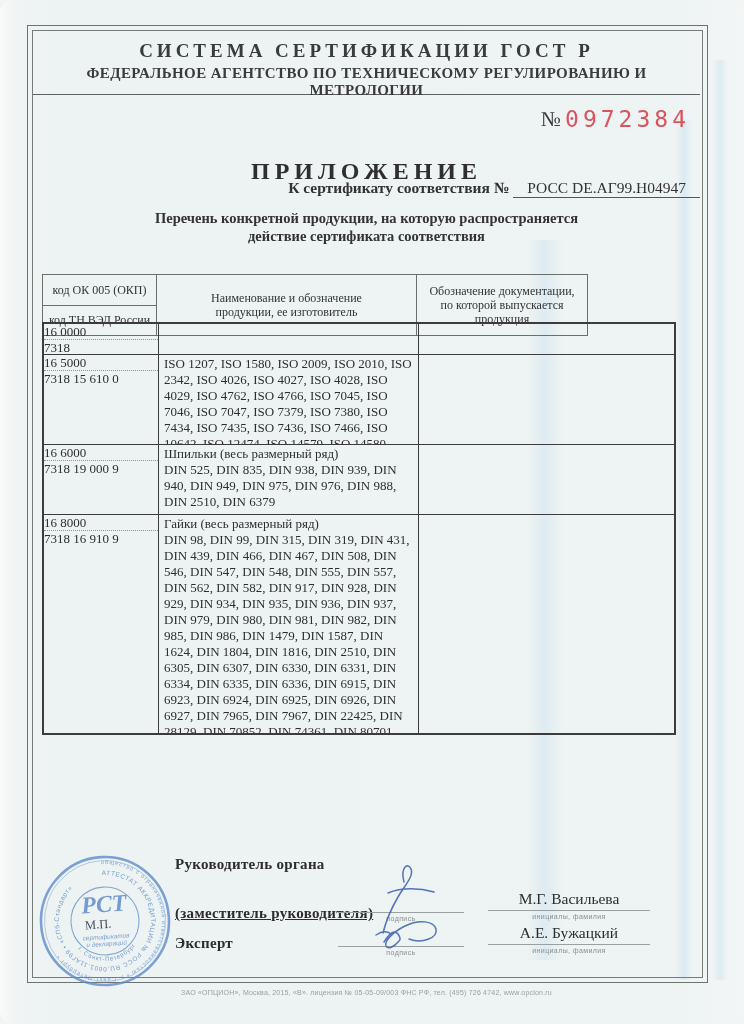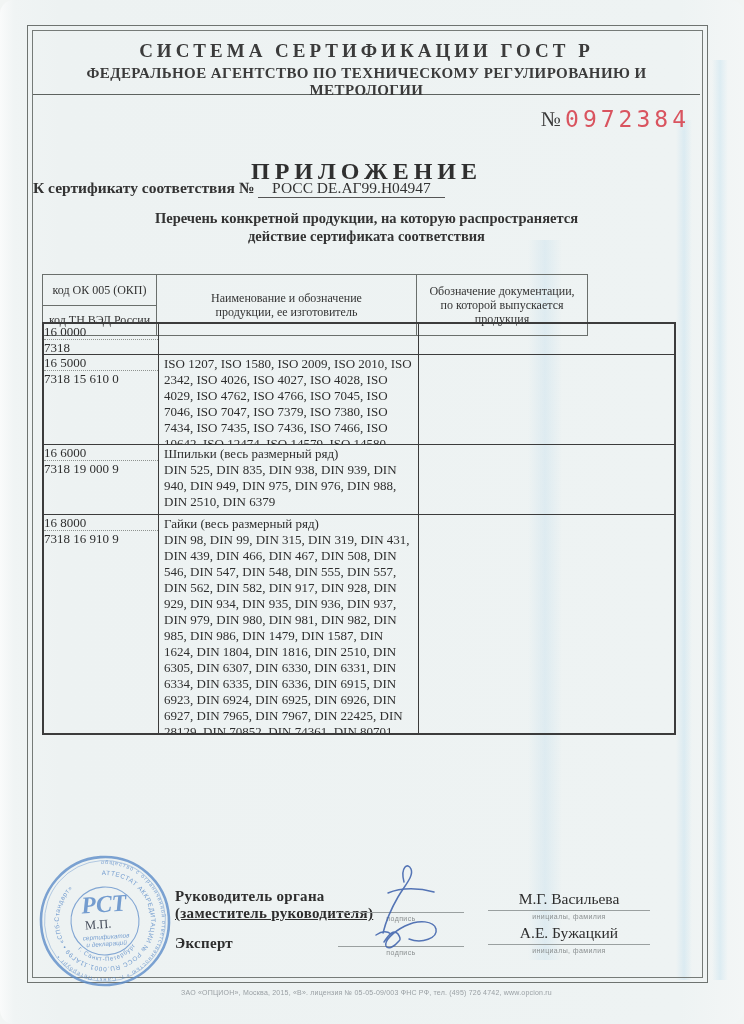--- a/index.html
+++ b/index.html
@@ -16,21 +16,21 @@
 
   .hdr-box{position:absolute;left:33px;top:31px;width:667px;height:63px;border-bottom:1.5px solid #5d625f;text-align:center;}
   .hdr1{margin-top:9px;font-size:19px;font-weight:bold;letter-spacing:4px;color:#3b3b3b;}
   .hdr2{margin-top:3px;font-size:15px;font-weight:bold;letter-spacing:.4px;color:#3b3b3b;}
 
   .docnum{position:absolute;left:400px;top:106px;width:290px;text-align:right;white-space:nowrap;}
   .docnum .no{font-size:21px;color:#3a3a3a;}
   .docnum .val{font-family:"DejaVu Sans Mono",monospace;font-size:23px;letter-spacing:4px;color:#d9545f;vertical-align:-1px;}
 
   .title{position:absolute;left:33px;top:158px;width:667px;text-align:center;font-size:24px;font-weight:bold;letter-spacing:5px;color:#2f2f2f;}
-  .certline{position:absolute;left:33px;top:179px;width:667px;text-align:left;font-size:15.5px;font-weight:bold;color:#333;}
+  .certline{position:absolute;left:33px;top:179px;width:667px;text-align:right;font-size:15.5px;font-weight:bold;color:#333;}
   .certline .certval{font-weight:normal;border-bottom:1px solid #555;padding:0 14px 1px 14px;}
   .subtitle{position:absolute;left:33px;width:667px;text-align:center;font-size:14.5px;font-weight:bold;color:#333;}
   .st1{top:210px;} .st2{top:228px;}
 
   
   .thead{position:absolute;left:42px;top:274px;width:546px;height:62px;display:flex;font-size:12px;color:#333;}
   .th{border:1px solid #6a6f6c;box-sizing:border-box;display:flex;align-items:center;justify-content:center;text-align:center;white-space:pre-line;line-height:14px;}
   .th1{width:115px;flex-direction:column;padding:0;align-items:stretch;}
   .th1 .sub{flex:1;display:flex;align-items:center;justify-content:center;}
   .th1 .sub:first-child{border-bottom:1px solid #6a6f6c;}
@@ -136,21 +136,21 @@
         <div class="code-top">16 8000</div>
         <div>7318 16 910 9</div>
       </div>
       <div class="c-prod">Гайки (весь размерный ряд)
 DIN 98, DIN 99, DIN 315, DIN 319, DIN 431, DIN 439, DIN 466, DIN 467, DIN 508, DIN 546, DIN 547, DIN 548, DIN 555, DIN 557, DIN 562, DIN 582, DIN 917, DIN 928, DIN 929, DIN 934, DIN 935, DIN 936, DIN 937,  DIN 979, DIN 980, DIN 981, DIN 982, DIN 985, DIN 986, DIN 1479,  DIN 1587, DIN 1624, DIN 1804, DIN 1816, DIN 2510, DIN 6305, DIN 6307, DIN 6330, DIN 6331, DIN 6334, DIN 6335, DIN 6336, DIN 6915, DIN 6923, DIN 6924, DIN 6925, DIN 6926, DIN 6927, DIN 7965, DIN 7967, DIN 22425, DIN 28129, DIN 70852, DIN 74361, DIN 80701, DIN 80704, DIN 80705,
 ISO 4032, ISO 4033, ISO 4034, ISO 4035, ISO 7040, ISO 7042, ISO 8673, ISO 8675, ISO 10511, ISO 10512, ISO 10513, EN 1661, EN 1663, EN 1664, EN 14399-4</div>
       <div class="c-docs"></div>
     </div>
   </div>
 
-  <div class="role" style="top:888px;">Руководитель органа</div>
+  <div class="role" style="top:856px;">Руководитель органа</div>
   <div class="role role-u" style="top:905px;">(заместитель руководителя)</div>
   <div class="role" style="top:935px;">Эксперт</div>
 
   <div class="sigline" style="top:912px;"></div>
   <div class="smalllabel" style="left:338px;top:915px;width:126px;">подпись</div>
   <div class="sigline" style="top:946px;"></div>
   <div class="smalllabel" style="left:338px;top:949px;width:126px;">подпись</div>
 
   <div class="sig-name" style="top:890px;">М.Г. Васильева</div>
   <div class="smalllabel" style="left:488px;top:913px;width:162px;">инициалы, фамилия</div>

